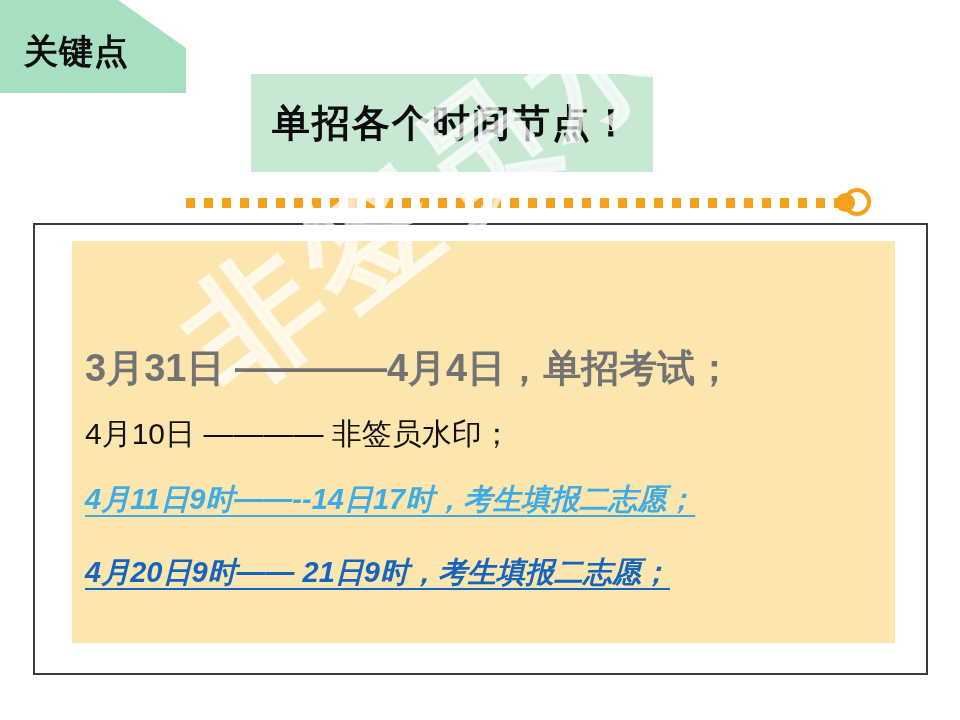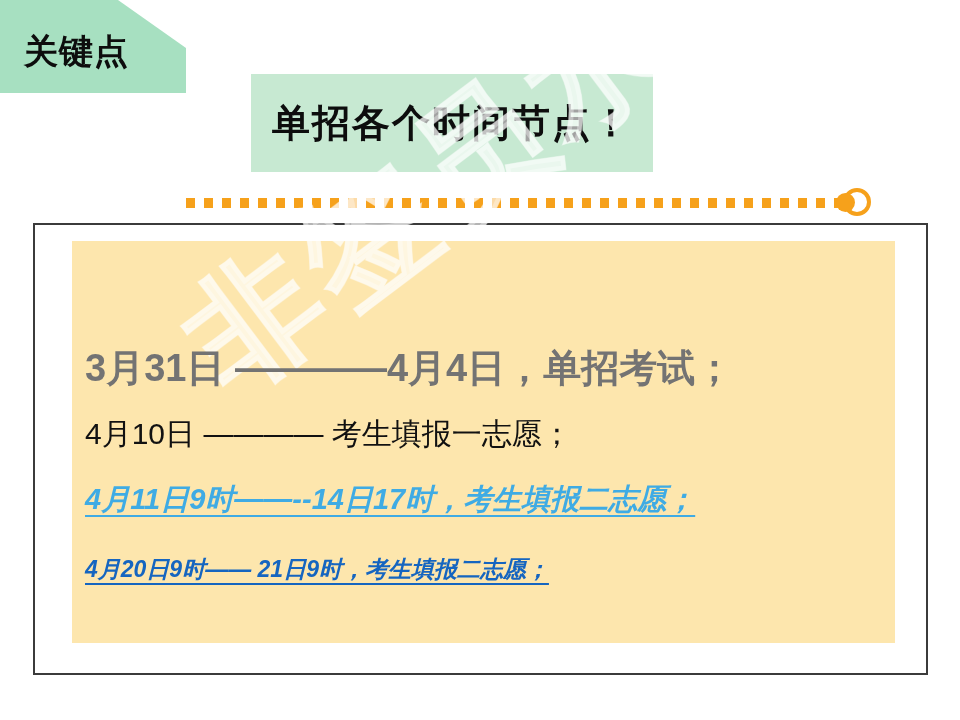--- a/index.html
+++ b/index.html
@@ -197,21 +197,21 @@
   .style-lightblue {
     font-size: 29px;
     font-weight: bold;
     font-style: italic;
     color: #3fabe4;
     text-decoration: underline;
     text-underline-offset: 6px;
     letter-spacing: 0px;
   }
   .style-darkblue {
-    font-size: 23px;
+    font-size: 29px;
     font-weight: bold;
     font-style: italic;
     color: #1565c0;
     text-decoration: underline;
     text-underline-offset: 6px;
     letter-spacing: 0px;
   }
 </style>
 </head>
 <body>
@@ -235,18 +235,18 @@
   <div id="content-frame"></div>
 
   <div id="timeline-panel"></div>
 
   <div id="watermark">
     <div class="wm-text">非签员水印</div>
   </div>
 
   <div id="timeline-lines">
     <div class="tl-line row1 style-green">3月31日 ————4月4日，单招考试；</div>
-    <div class="tl-line row2 style-black">4月10日 ———— 考生填报一志愿；</div>
+    <div class="tl-line row2 style-black">4月10日 ———— 非签员水印；</div>
     <div class="tl-line row3 style-lightblue">4月11日9时——--14日17时，考生填报二志愿；</div>
     <div class="tl-line row4 style-darkblue">4月20日9时—— 21日9时，考生填报二志愿；</div>
   </div>
 
 </div>
 
 </body></html>

